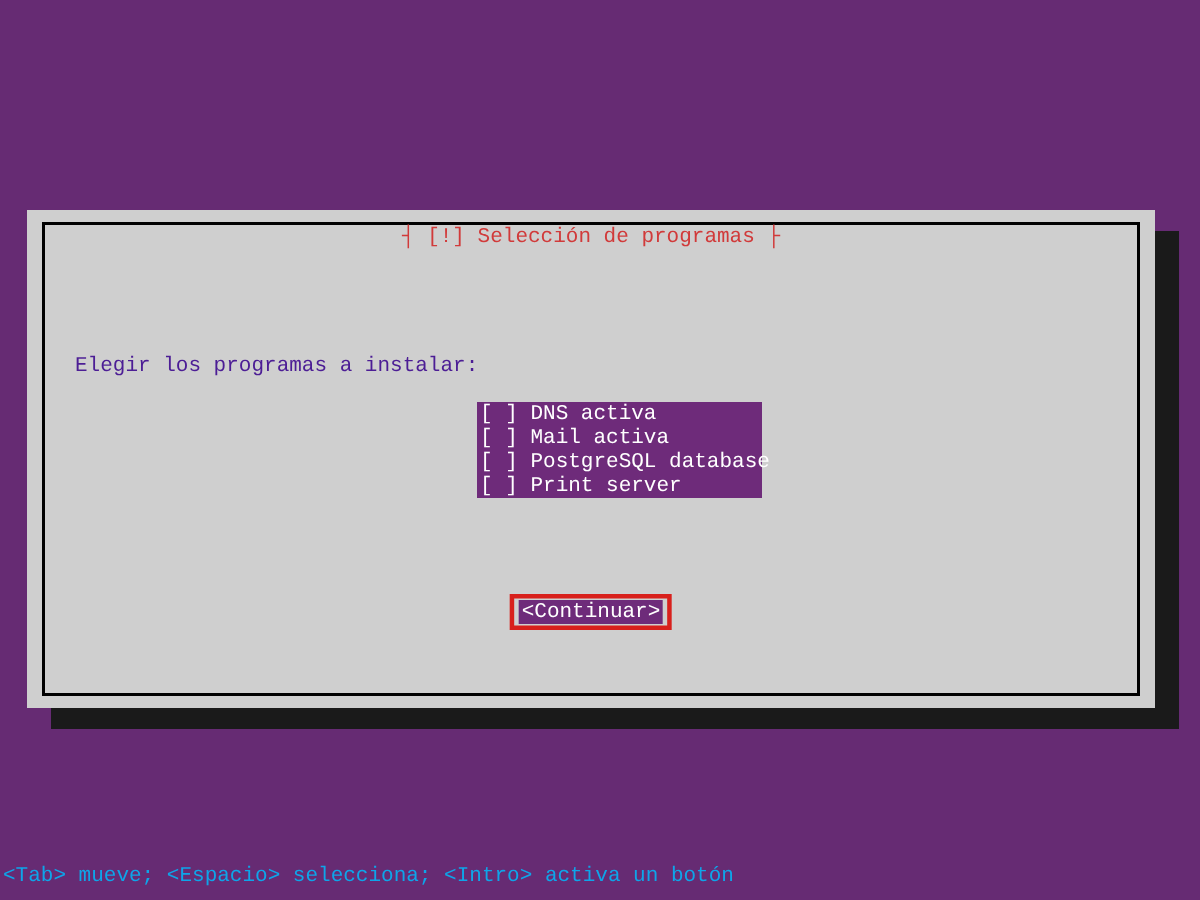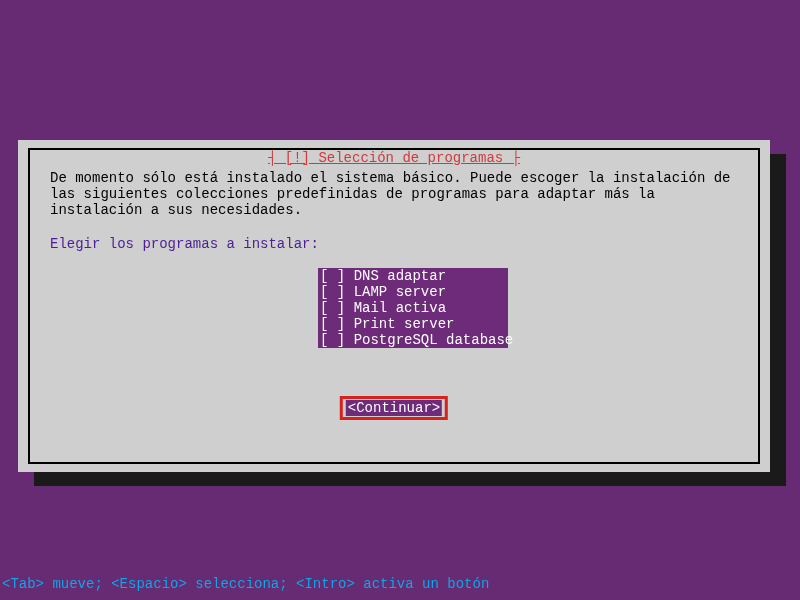--- a/index.html
+++ b/index.html
@@ -40,21 +40,20 @@
   }
   .title {
     position: absolute;
     top: 0px;
     left: 50%;
     transform: translateX(-50%);
     background: #cfcfcf;
     color: #d13a3a;
     padding: 0 4px;
     white-space: pre;
-    text-decoration: underline;
   }
   .body-text {
     position: absolute;
     top: 30px;
     left: 32px;
     right: 32px;
     color: #000;
     white-space: pre-wrap;
   }
   .prompt {
@@ -105,30 +104,28 @@
 </head>
 <body>
 
 <div class="dialog-shadow"></div>
 
 <div class="dialog">
   <div class="border">
     <div class="title">┤ [!] Selección de programas ├</div>
   </div>
 
-  <div class="body-text">De momento sólo está instalado el sistema básico. Puede escoger la instalación de las siguientes colecciones predefinidas de programas para adaptar más la instalación a sus necesidades.</div>
 
   <div class="prompt">Elegir los programas a instalar:</div>
 
   <div class="options">
-    <div class="option"><span>[ ]</span> <span>DNS adaptar</span></div>
-    <div class="option"><span>[ ]</span> <span>LAMP server</span></div>
+    <div class="option"><span>[ ]</span> <span>DNS activa</span></div>
     <div class="option"><span>[ ]</span> <span>Mail activa</span></div>
+    <div class="option"><span>[ ]</span> <span>PostgreSQL database</span></div>
     <div class="option"><span>[ ]</span> <span>Print server</span></div>
-    <div class="option"><span>[ ]</span> <span>PostgreSQL database</span></div>
   </div>
 
   <div class="continue-wrap">
     <div class="continue-btn">&lt;Continuar&gt;</div>
   </div>
 </div>
 
 <div class="footer-hint">&lt;Tab&gt; mueve; &lt;Espacio&gt; selecciona; &lt;Intro&gt; activa un botón</div>
 
 </body></html>

